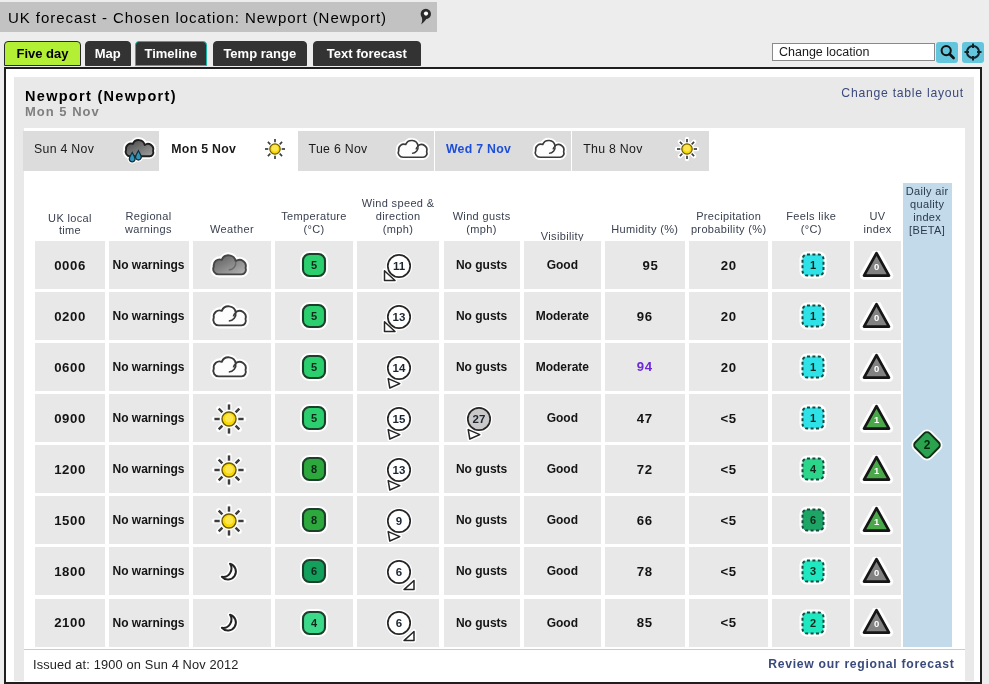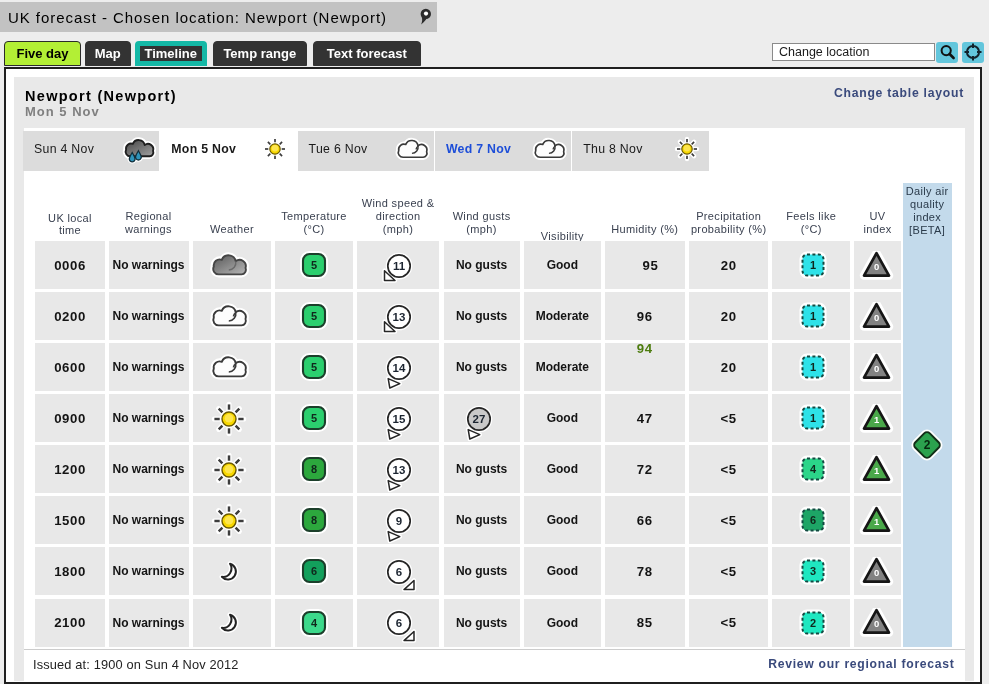--- a/index.html
+++ b/index.html
@@ -6,21 +6,21 @@
 </style></head><body>
 <div class="abs" style="left:0;top:2px;width:437px;height:30px;background:#c2c2c2"></div>
 <div class="abs" style="left:8px;top:9px;font-size:15px;font-weight:normal;color:#000;letter-spacing:0.95px">UK forecast - Chosen location: Newport (Newport)</div>
 <svg style="position:absolute;left:418.5px;top:8.0px" width="13" height="18" viewBox="0 0 13 18">
     <circle cx="6.8" cy="5.9" r="5.2" fill="#2b2b2b"></circle>
     <path d="M2.6 8.4 C3.6 11.4 3.3 13.5 2.1 16.6 C5.7 13.6 8.6 10 9.7 6.6 Z" fill="#2b2b2b"></path>
     <circle cx="7.0" cy="5.6" r="2.1" fill="#fff"></circle>
   </svg>
 <div class="abs" style="left:4.0px;top:41px;width:77.0px;height:25px;background:#b3ef35;color:#000;border:1px solid #2b2b2b;border-radius:4px 4px 0 0;display:flex;align-items:center;justify-content:center;font-size:13px;font-weight:bold">Five day</div>
 <div class="abs" style="left:84.5px;top:41px;width:46.5px;height:25px;background:#333;color:#fff;border:1px solid #333;border-radius:4px 4px 0 0;display:flex;align-items:center;justify-content:center;font-size:13px;font-weight:bold">Map</div>
-<div class="abs" style="left:134.5px;top:41px;width:72.5px;height:25px;background:#333;color:#fff;border:5px solid #14b8a6;border-radius:4px 4px 0 0;display:flex;align-items:center;justify-content:center;font-size:13px;font-weight:bold">Timeline</div>
+<div class="abs" style="left:134.5px;top:41px;width:72.5px;height:25px;background:#333;color:#fff;border:1px solid #14b8a6;border-radius:4px 4px 0 0;display:flex;align-items:center;justify-content:center;font-size:13px;font-weight:bold">Timeline</div>
 <div class="abs" style="left:212.5px;top:41px;width:94.5px;height:25px;background:#333;color:#fff;border:1px solid #333;border-radius:4px 4px 0 0;display:flex;align-items:center;justify-content:center;font-size:13px;font-weight:bold">Temp range</div>
 <div class="abs" style="left:312.5px;top:41px;width:108.5px;height:25px;background:#333;color:#fff;border:1px solid #333;border-radius:4px 4px 0 0;display:flex;align-items:center;justify-content:center;font-size:13px;font-weight:bold">Text forecast</div>
 <div class="abs" style="left:772px;top:42.5px;width:163px;height:18px;background:#fff;border:1px solid #8a8a8a;font-size:12.5px;color:#1a1a1a;display:flex;align-items:center;padding-left:6px">Change location</div>
 <div class="abs" style="left:936px;top:41.5px;width:22px;height:21px;background:#63c6dc;border-radius:3px"></div>
 <svg style="position:absolute;left:937.0px;top:42.0px" width="20" height="20" viewBox="0 0 20 20">
     <circle cx="9.2" cy="8.6" r="4.6" fill="none" stroke="#111" stroke-width="2"></circle>
     <line x1="12.6" y1="12" x2="16.6" y2="16" stroke="#111" stroke-width="2.6" stroke-linecap="round"></line>
   </svg>
 <div class="abs" style="left:961.5px;top:41.5px;width:22px;height:21px;background:#63c6dc;border-radius:3px"></div>
 <svg style="position:absolute;left:962.5px;top:42.0px" width="20" height="20" viewBox="0 0 20 20">
@@ -28,21 +28,21 @@
     <line x1="10" y1="1.5" x2="10" y2="6" stroke="#13222b" stroke-width="2"></line>
     <line x1="10" y1="14" x2="10" y2="18.5" stroke="#13222b" stroke-width="2"></line>
     <line x1="1.5" y1="10" x2="6" y2="10" stroke="#13222b" stroke-width="2"></line>
     <line x1="14" y1="10" x2="18.5" y2="10" stroke="#13222b" stroke-width="2"></line>
   </svg>
 <div class="abs" style="left:4px;top:67px;width:978px;height:617px;background:#fff;border:2px solid #1f1f1f"></div>
 <div class="abs" style="left:14px;top:77px;width:960px;height:604px;background:#e9e9e9"></div>
 <div class="abs" style="left:24px;top:128px;width:941px;height:553px;background:#fff"></div>
 <div class="abs" style="left:25px;top:88px;font-size:14.5px;letter-spacing:1.3px;font-weight:bold;color:#000">Newport (Newport)</div>
 <div class="abs" style="left:25px;top:104px;font-size:13px;letter-spacing:1.0px;font-weight:bold;color:#7f7f7f">Mon 5 Nov</div>
-<div class="abs" style="left:700px;top:85.5px;width:264px;text-align:right;font-size:12.2px;letter-spacing:0.75px;font-weight:bold;color:#3a4a7c">Change table layout</div>
+<div class="abs" style="left:700px;top:85.5px;width:264px;text-align:right;font-size:12.2px;letter-spacing:0.75px;font-weight:normal;color:#3a4a7c">Change table layout</div>
 <div class="abs" style="left:23.0px;top:130.5px;width:136.4px;background:#dcdcdc;height:40px;"></div>
 <div class="abs" style="left:34.0px;top:142px;font-size:12.3px;letter-spacing:0.3px;font-weight:normal;color:#1a1a1a">Sun 4 Nov</div>
 <svg style="position:absolute;left:118.5px;top:136.0px" width="40" height="32" viewBox="0 0 40 32">
     <defs>
       <linearGradient id="rg" x1="0" y1="0" x2="0.9" y2="1">
         <stop offset="0" stop-color="#454545"></stop>
         <stop offset="1" stop-color="#9d9d9d"></stop>
       </linearGradient>
     </defs>
     <g transform="translate(3.0 1.2) scale(0.85)">
@@ -266,21 +266,21 @@
   </div>
 <svg style="position:absolute;left:377.0px;top:351.6px" width="44" height="44" viewBox="0 0 44 44">
     <circle cx="22.0" cy="16.0" r="13.3" fill="#fff"></circle>
     <polygon points="11.2,26.6 12.8,36.0 22.8,31.6" fill="#fff" stroke="#fff" stroke-width="4.5" stroke-linejoin="round"></polygon>
     <polygon points="11.2,26.6 12.8,36.0 22.8,31.6" fill="#fff" stroke="#262626" stroke-width="1.5" stroke-linejoin="round"></polygon>
     <circle cx="22.0" cy="16.0" r="11.2" fill="#fff" stroke="#262626" stroke-width="1.7"></circle>
     <text x="22.0" y="20.2" font-family="Liberation Sans, sans-serif" font-size="11.5" font-weight="bold" fill="#1b2430" text-anchor="middle">14</text>
   </svg>
 <div class="abs" style="left:443.5px;top:343.1px;width:76.2px;height:48px;display:flex;align-items:center;justify-content:center;font-size:12px;font-weight:bold;color:#141414">No gusts</div>
 <div class="abs" style="left:523.7px;top:343.1px;width:77.3px;height:48px;display:flex;align-items:center;justify-content:center;font-size:12px;font-weight:bold;color:#141414">Moderate</div>
-<div class="abs" style="left:605.0px;top:324px;width:79.6px;height:48px;display:flex;align-items:center;justify-content:center;letter-spacing:0.6px;font-size:13.2px;font-weight:bold;color:#4d7c0f">94</div>
+<div class="abs" style="left:605.0px;top:342px;width:79.6px;height:48px;display:flex;align-items:center;justify-content:center;letter-spacing:0.6px;font-size:13.2px;font-weight:bold;color:#6d28d9">94</div>
 <div class="abs" style="left:689.0px;top:343.1px;width:79.4px;height:48px;display:flex;align-items:center;justify-content:center;letter-spacing:0.6px;font-size:13.2px;font-weight:bold;color:#141414">20</div>
 <div style="position:absolute;left:799.0px;top:353.1px;width:28px;height:28px">
     <svg style="position:absolute;left:0.0px;top:0.0px" width="28" height="28" viewBox="0 0 28 28">
       <rect x="3.5" y="3.5" width="21" height="21" rx="4.5" fill="none" stroke="#fff" stroke-width="6"></rect>
       <rect x="3.5" y="3.5" width="21" height="21" rx="4.5" fill="#2ee2e8" stroke="#134a42" stroke-width="2.0" stroke-dasharray="3 2.4"></rect>
       <text x="14" y="18.2" font-family="Liberation Sans, sans-serif" font-size="11" font-weight="bold" fill="#10271c" text-anchor="middle">1</text>
     </svg>
   </div>
 <svg style="position:absolute;left:857.5px;top:352.7px" width="38" height="32" viewBox="0 0 38 32">
     <path d="M18.5 2.2 L31 24.6 L6 24.6 Z" fill="none" stroke="#fff" stroke-width="8.5" stroke-linejoin="round"></path>

